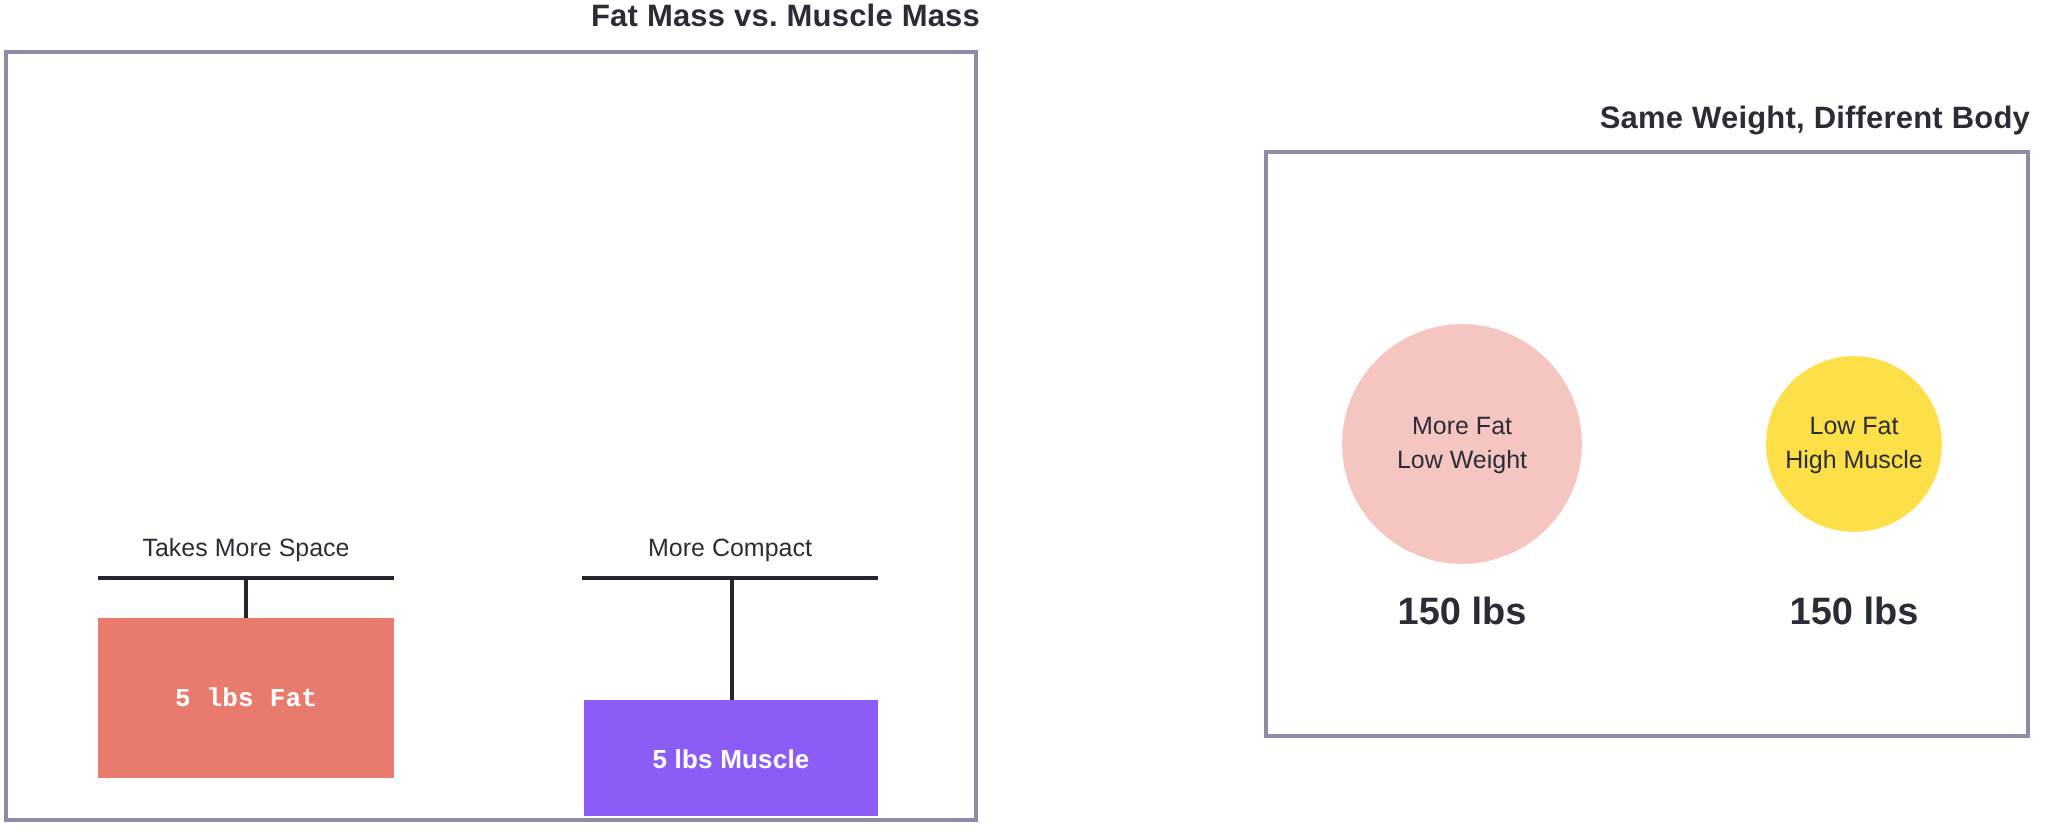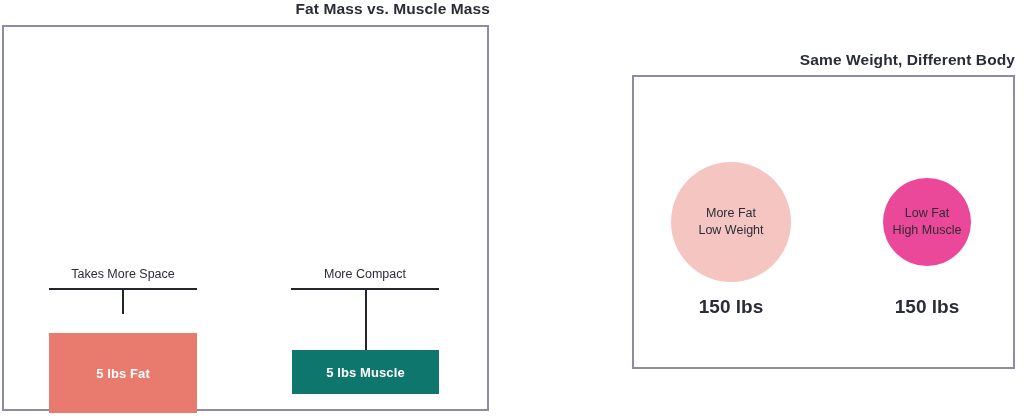--- a/index.html
+++ b/index.html
@@ -98,23 +98,24 @@
     font-size: 13px;
     letter-spacing: 0.1px;
     white-space: nowrap;
   }
 
   
   #caption-fat   { left: 49px;  top: 267px; width: 148px; }
   #rule-fat      { left: 49px;  top: 288px; width: 148px; }
   #stem-fat      { left: 122px; top: 289px; height: 25px; }
   #bar-fat {
-    left: 49px;  top: 333px;
+    left: 49px;  top: 309px;
     width: 148px; height: 80px;
     background: #e87b6e;
+    font-family: Liberation Mono, monospace;
   }
 
   
   #caption-muscle { left: 291px; top: 267px; width: 148px; }
   #rule-muscle    { left: 291px; top: 288px; width: 148px; }
   #stem-muscle    { left: 365px; top: 289px; height: 62px; }
   #bar-muscle {
     left: 292px; top: 350px;
     width: 147px; height: 47px;
     background: #52c08c;
@@ -168,33 +169,33 @@
   <div class="caption" id="caption-fat">Takes More Space</div>
   <div class="rule" id="rule-fat" style="background: rgb(36, 38, 46);"></div>
   <div class="stem" id="stem-fat" style="background: rgb(36, 38, 46);"></div>
   <div class="mass-bar" id="bar-fat" style="background: rgb(232, 123, 110); width: 148px; height: 80px;">
     <span>5 lbs Fat</span>
   </div>
 
   <div class="caption" id="caption-muscle">More Compact</div>
   <div class="rule" id="rule-muscle" style="background: rgb(36, 38, 46);"></div>
   <div class="stem" id="stem-muscle" style="background: rgb(36, 38, 46);"></div>
-  <div class="mass-bar" id="bar-muscle" style="background: #0f766e; width: 147px; height: 44px;">
+  <div class="mass-bar" id="bar-muscle" style="background: #8b5cf6; width: 147px; height: 58px;">
     <span>5 lbs Muscle</span>
   </div>
 
   <div class="panel-title" id="title-right">Same Weight, Different Body</div>
 
   <div class="panel" id="panel-right" style="border-color: rgb(140, 140, 166);"></div>
 
   <div class="body-circle" id="circle-high-fat" style="background: rgb(245, 197, 193); height: 120px; width: 120px;">
     <span>More Fat</span>
     <span>Low Weight</span>
   </div>
   <div class="weight-label" id="weight-high-fat">150 lbs</div>
 
-  <div class="body-circle" id="circle-low-fat" style="background: #ec4899; height: 88px; width: 88px;">
+  <div class="body-circle" id="circle-low-fat" style="background: #fde047; height: 88px; width: 88px;">
     <span>Low Fat</span>
     <span>High Muscle</span>
   </div>
   <div class="weight-label" id="weight-low-fat">150 lbs</div>
 
 </div>
 
 </body></html>

